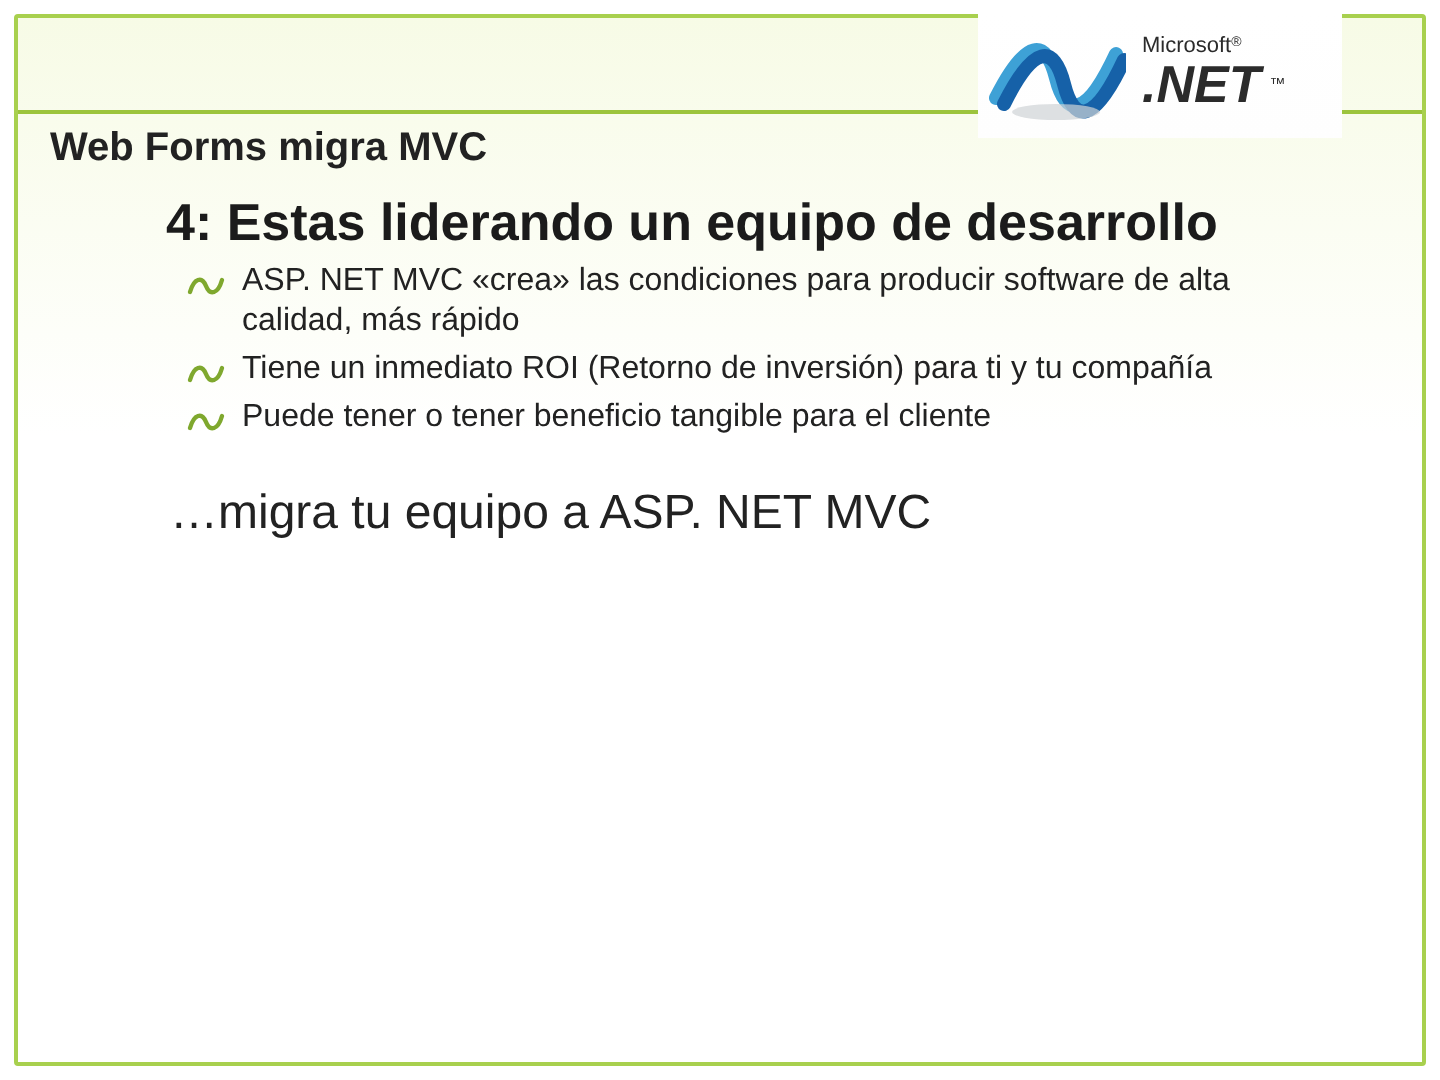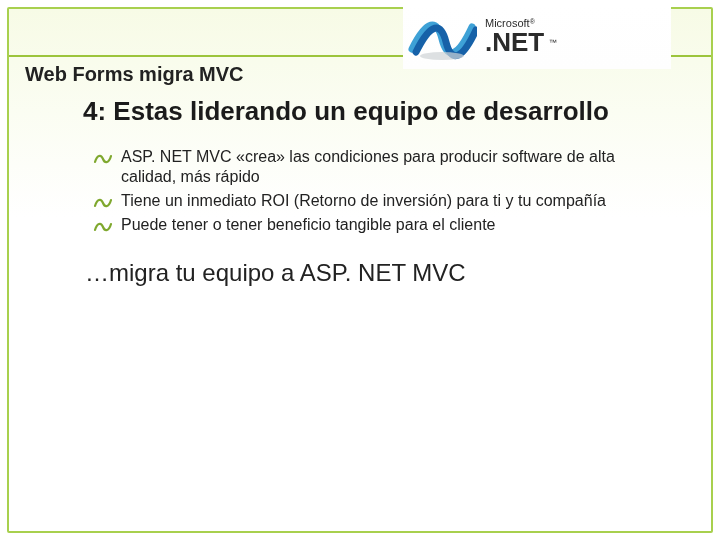--- a/index.html
+++ b/index.html
@@ -28,21 +28,21 @@
     top: 54px;
     left: 16px;
     font-size: 20px;
     font-weight: bold;
     color: #222;
   }
   .logo-block {
     position: absolute;
     top: -4px;
     right: 40px;
-    width: 268px;
+    width: 182px;
     height: 64px;
     display: flex;
     align-items: center;
     gap: 8px;
     background: linear-gradient(180deg,#ffffff,#fefefe);
     padding: 4px;
   }
   .logo-wave {
     width: 70px;
     height: 56px;
@@ -56,34 +56,35 @@
   .logo-ms {
     font-size: 11px;
     display: flex;
     align-items: flex-start;
   }
   .logo-ms sup { font-size: 7px; vertical-align: super; }
   .logo-dotnet {
     font-size: 26px;
     font-weight: bold;
     letter-spacing: 0;
+    font-style: italic;
   }
   .logo-tm { font-size: 8px; vertical-align: super; }
   .content {
     position: absolute;
     top: 88px;
     left: 74px;
     right: 40px;
   }
   .slide-title {
     font-size: 26px;
     font-weight: 600;
     color: #1b1b1b;
     line-height: 1.15;
-    margin-bottom: 20px;
+    margin-bottom: 4px;
   }
   .bullets {
     list-style: none;
     margin-left: 10px;
   }
   .bullets li {
     font-size: 16px;
     color: #222;
     line-height: 1.25;
     margin-bottom: 4px;

